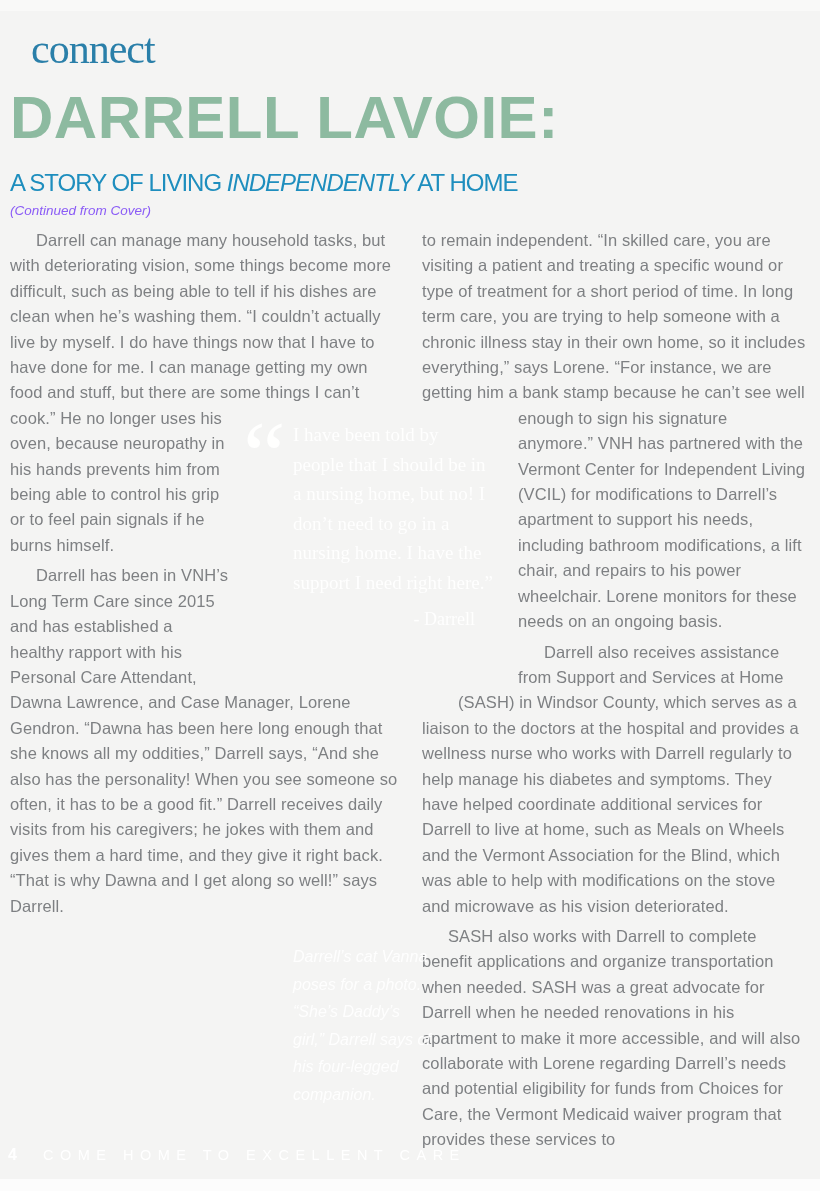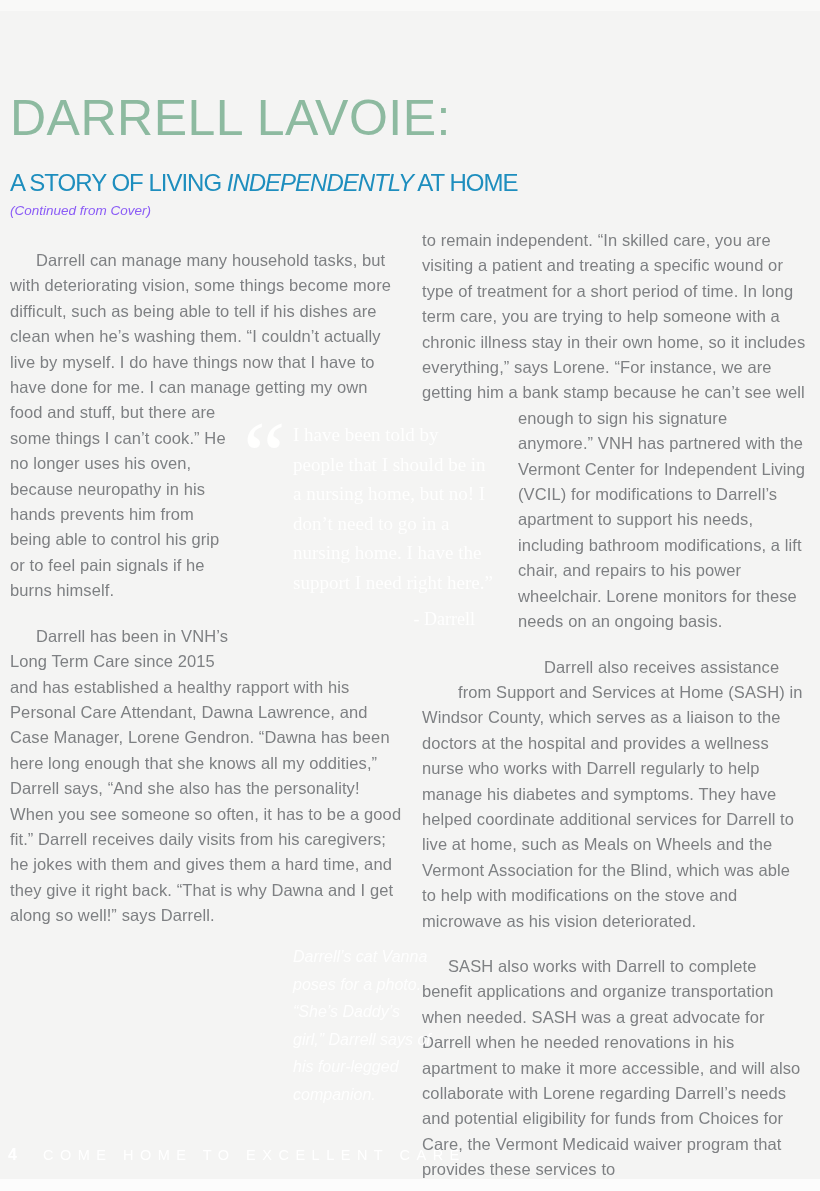--- a/index.html
+++ b/index.html
@@ -21,22 +21,22 @@
   }
   .logo {
     position: absolute; left: 31px; top: 28px;
     font-family: "Liberation Serif", serif;
     font-size: 42px; line-height: 42px;
     color: #2a7fa9;
     letter-spacing: -1px;
   }
   .headline {
     position: absolute; left: 10px; top: 94px;
-    font-weight: normal;
-    font-size: 50px; line-height: 48px;
+    font-weight: bold;
+    font-size: 60px; line-height: 48px;
     color: #8dbaa0;
     letter-spacing: 0.5px;
   }
   .subtitle {
     position: absolute; left: 10px; top: 164px;
     font-size: 24px; line-height: 38px;
     color: #1e8ebe;
     letter-spacing: -1px;
     white-space: nowrap;
     text-align: right;
@@ -50,21 +50,21 @@
   .col {
     position: absolute; top: 228px;
     font-size: 16.5px; line-height: 25.4px;
     color: #7e8083;
     letter-spacing: 0.1px;
     text-align: left;
   }
   .col-left  { left: 10px;  width: 392px; }
   .col-right { left: 422px; width: 384px; }
   .col p { margin: 0 0 5px 0; }
-  .col p.indent { text-indent: 26px; margin-top: 20px; }
+  .col p.indent { text-indent: 26px; }
   
   .spacer-quote-left {
     float: right; width: 172px; height: 442px;
     shape-outside: inset(196px 0 0 0);
   }
   .spacer-photo-left {
     float: right; width: 192px; height: 215px;
   }
   .spacer-quote-right {
     float: left; width: 96px; height: 472px;
@@ -110,20 +110,21 @@
   .footer .tagline {
     font-size: 14.5px; letter-spacing: 6.5px;
   }
 </style>
 </head>
 <body>
 
 <div class="page">
   <div class="strip-top"></div>
 
+  <div class="logo">connect</div>
 
   <div class="headline">DARRELL LAVOIE:</div>
 
   <div class="subtitle"><span>A STORY OF LIVING </span><span class="ital">INDEPENDENTLY</span><span> AT HOME</span></div>
 
   <div class="continued">(Continued from Cover)</div>
 
   <div class="col col-left">
     <div class="spacer-quote-left"></div>
     <p class="indent">Darrell can manage many household tasks, but with deteriorating vision, some things become more difficult, such as being able to tell if his dishes are clean when he’s washing them. “I couldn’t actually live by myself. I do have things now that I have to have done for me. I can manage getting my own food and stuff, but there are some things I can’t cook.” He no longer uses his oven, because neuropathy in his hands prevents him from being able to control his grip or to feel pain signals if he burns himself.</p>

